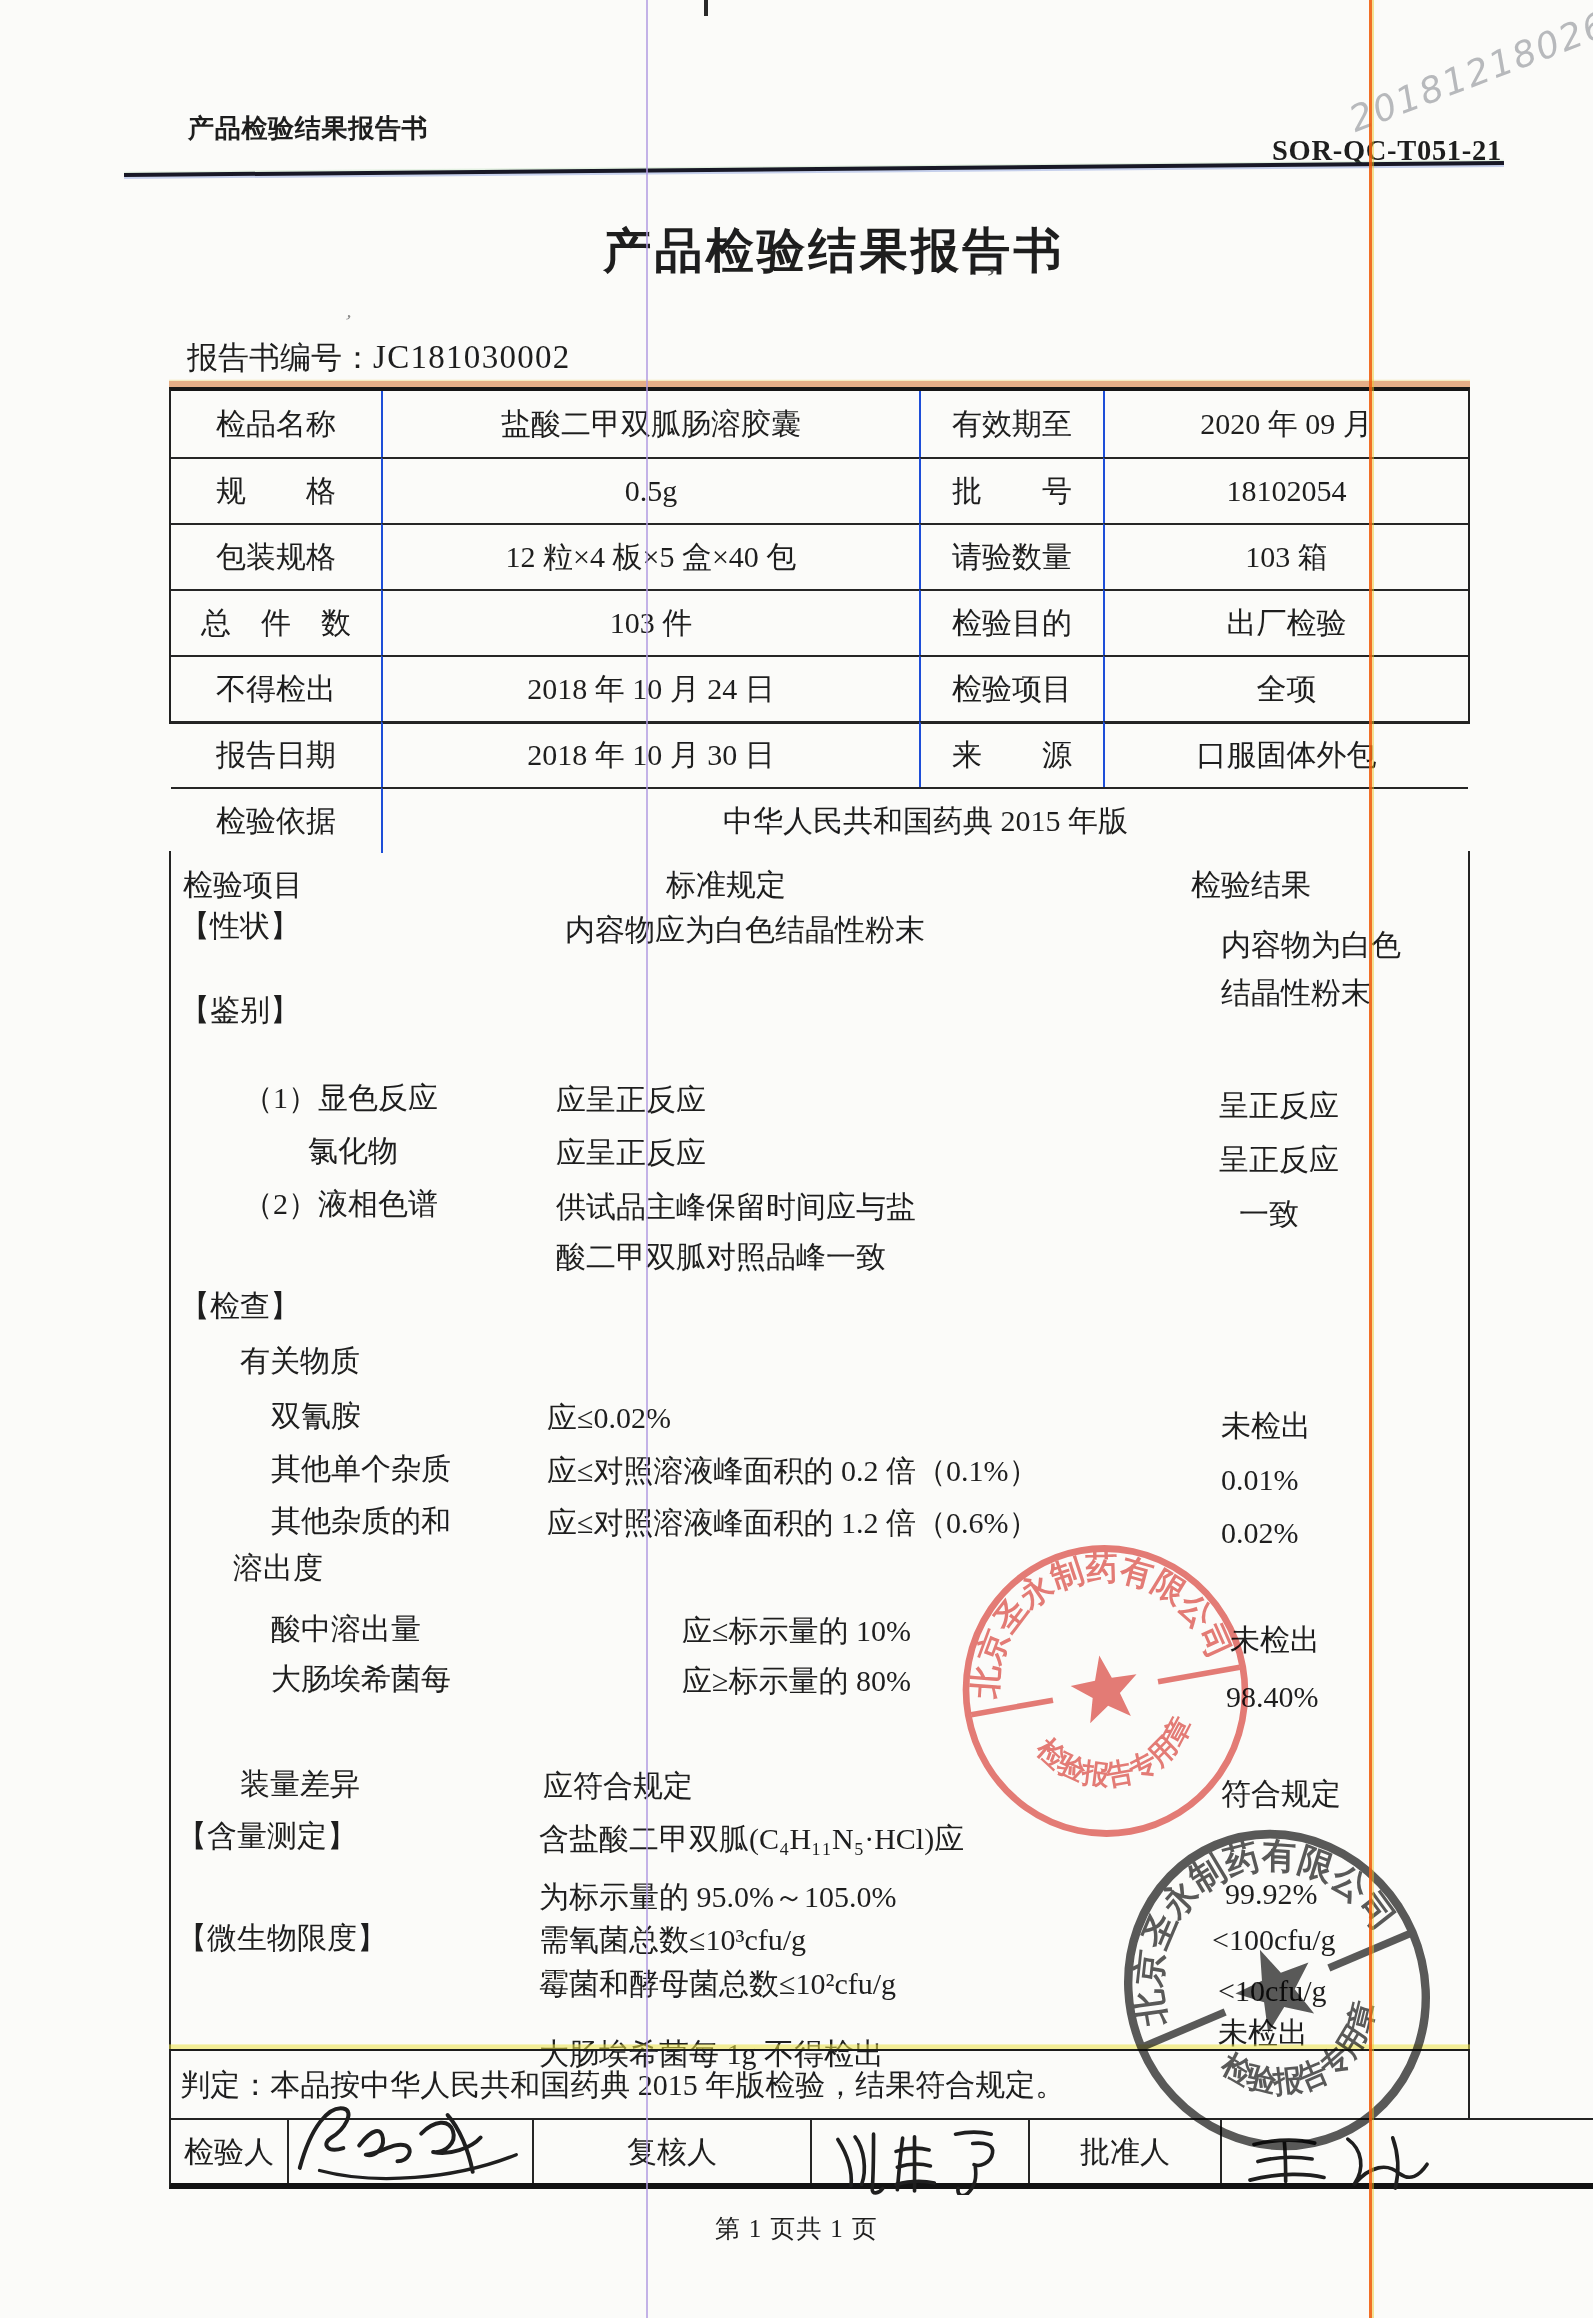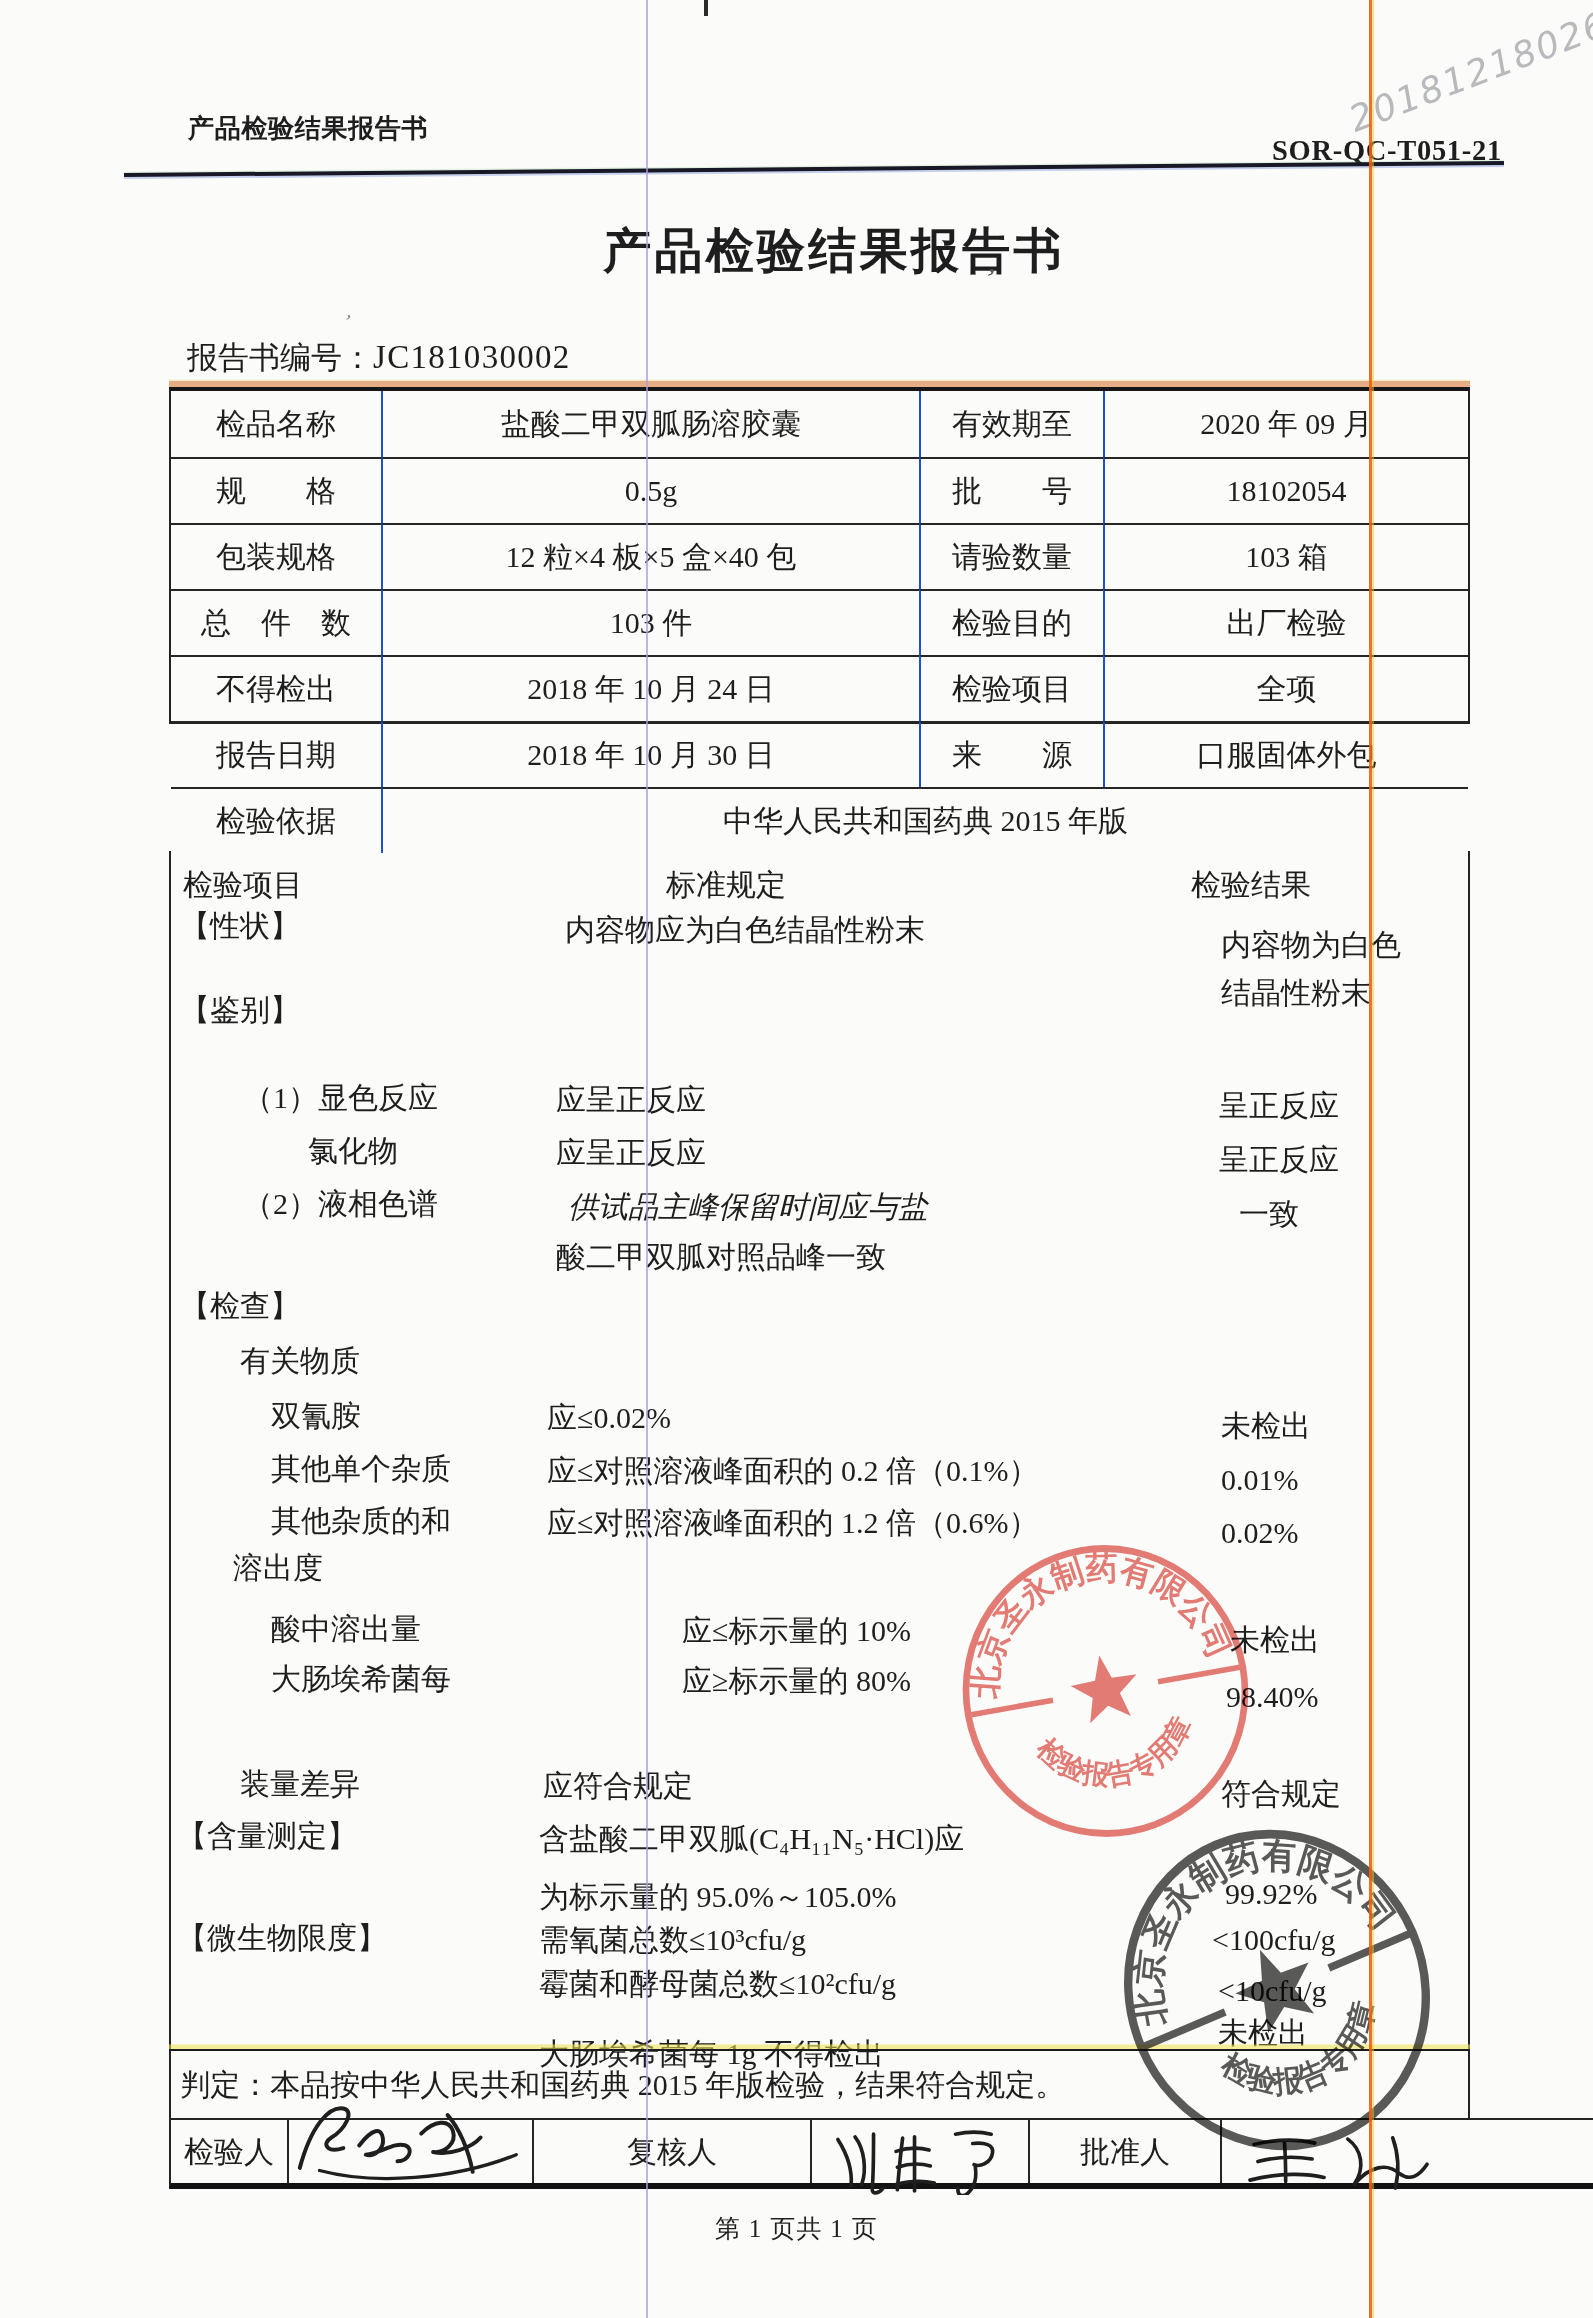--- a/index.html
+++ b/index.html
@@ -144,21 +144,21 @@
   <div class="abs t46" style="left:180px;top:984px;margin-top:9px;">【鉴别】</div>
   <div class="abs t46" style="left:243px;top:1081px;">（1）显色反应</div>
   <div class="abs t46" style="left:556px;top:1083px;">应呈正反应</div>
   <div class="abs t46" style="left:1219px;top:1089px;">呈正反应</div>
 
   <div class="abs t46" style="left:308px;top:1134px;">氯化物</div>
   <div class="abs t46" style="left:556px;top:1136px;">应呈正反应</div>
   <div class="abs t46" style="left:1219px;top:1143px;">呈正反应</div>
 
   <div class="abs t46" style="left:243px;top:1187px;">（2）液相色谱</div>
-  <div class="abs t46" style="left:568px;top:1190px;font-style:italic;">供试品主峰保留时间应与盐</div>
+  <div class="abs t46" style="left:556px;top:1190px;">供试品主峰保留时间应与盐</div>
   <div class="abs t46" style="left:556px;top:1240px;">酸二甲双胍对照品峰一致</div>
   <div class="abs t46" style="left:1239px;top:1197px;">一致</div>
 
   <div class="abs t46" style="left:180px;top:1289px;">【检查】</div>
   <div class="abs t46" style="left:240px;top:1344px;">有关物质</div>
 
   <div class="abs t46" style="left:271px;top:1399px;">双氰胺</div>
   <div class="abs t46" style="left:547px;top:1401px;">应≤0.02%</div>
   <div class="abs t46" style="left:1221px;top:1409px;">未检出</div>
 

